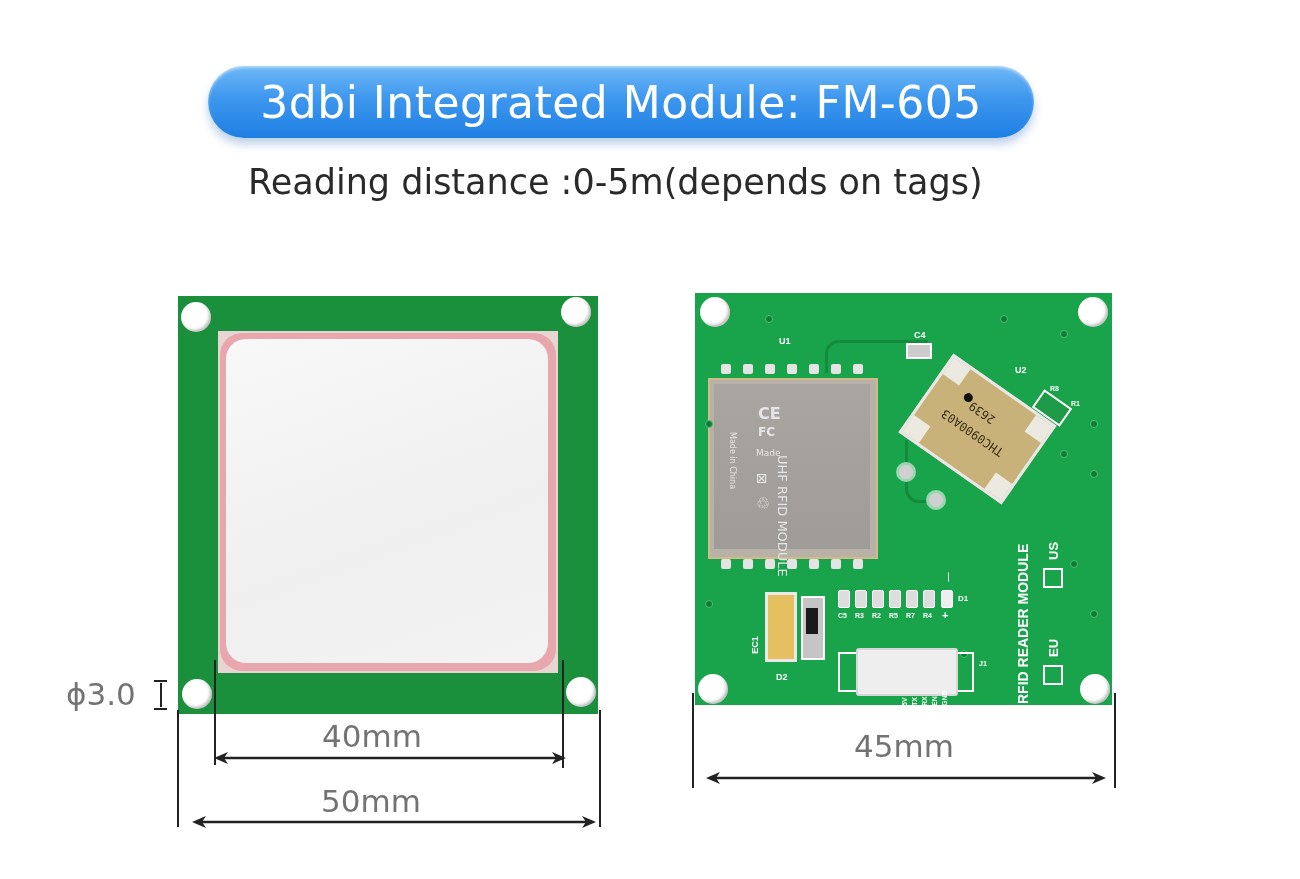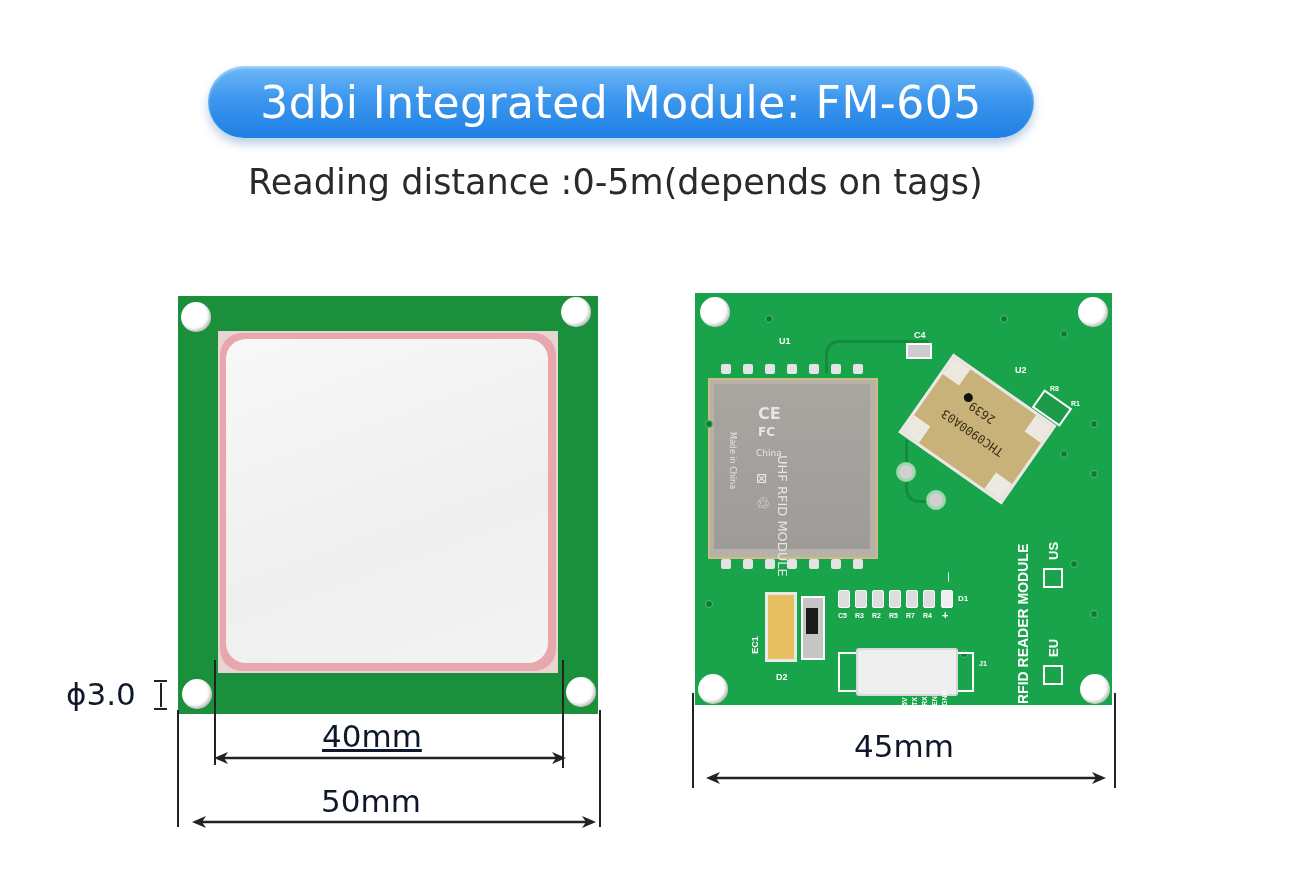--- a/index.html
+++ b/index.html
@@ -45,21 +45,21 @@
   .big-via { width:14px; height:14px; border-radius:50%; background:#d0d0d0; border:3px solid #9bd6ae; }
   .cap { left:765px; top:592px; width:26px; height:64px; background:#e6c060; border:3px solid #e9e9e9; }
   .diode { left:801px; top:596px; width:20px; height:60px; background:#c5c5c5; border:2px solid #fff; }
   .diode-body { left:806px; top:608px; width:12px; height:26px; background:#1a1a1a; }
   .connector { left:856px; top:648px; width:98px; height:44px; background:#eeeeee; border:2px solid #d8d8d8; border-radius:3px; }
   .conn-outline { left:838px; top:652px; width:132px; height:36px; border:2px solid #ffffff; }
   .silk-box { width:16px; height:16px; border:2px solid #fff; }
 
   
   .dim-line { background:#222; }
-  .dim-text { font-size:31px; color:#0f172a; font-family:"DejaVu Sans", sans-serif; white-space:nowrap; }
+  .dim-text { font-size:31px; color:#737373; font-family:"DejaVu Sans", sans-serif; white-space:nowrap; }
 </style>
 </head>
 <body>
 
 <div class="abs title-pill">
   <span class="title-text">3dbi Integrated Module: FM-605</span>
 </div>
 <div class="abs subtitle">Reading distance :0-5m(depends on tags)</div>
 
 <div>
@@ -82,21 +82,21 @@
   <div class="abs dim-line" style="left:177px;top:710px;width:2px;height:117px;"></div>
   <div class="abs dim-line" style="left:599px;top:710px;width:2px;height:117px;"></div>
   <div class="abs dim-line" style="left:214px;top:660px;width:2px;height:105px;"></div>
   <div class="abs dim-line" style="left:562px;top:660px;width:2px;height:108px;"></div>
 
   <svg class="abs" style="left:210px;top:748px;" width="360" height="20">
     <line x1="8" y1="10" x2="352" y2="10" stroke="#222" stroke-width="2.5"></line>
     <polygon points="4,10 18,4 14,10 18,16" fill="#222"></polygon>
     <polygon points="356,10 342,4 346,10 342,16" fill="#222"></polygon>
   </svg>
-  <span class="abs dim-text" style="left:322px;top:718px;text-decoration:underline;">40mm</span>
+  <span class="abs dim-text" style="left:322px;top:718px;">40mm</span>
 
   <svg class="abs" style="left:188px;top:812px;" width="412" height="20">
     <line x1="8" y1="10" x2="404" y2="10" stroke="#222" stroke-width="2.5"></line>
     <polygon points="4,10 18,4 14,10 18,16" fill="#222"></polygon>
     <polygon points="408,10 394,4 398,10 394,16" fill="#222"></polygon>
   </svg>
   <span class="abs dim-text" style="left:321px;top:783px;">50mm</span>
 </div>
 
 <div>
@@ -118,21 +118,21 @@
   <div class="abs pin" style="left:809px;top:364px;"></div>
   <div class="abs pin" style="left:831px;top:364px;"></div>
   <div class="abs pin" style="left:853px;top:364px;"></div>
 
   <div class="abs module"></div>
   <div class="abs module-inner"></div>
   <span class="abs mod-text" style="left:790px;top:455px;transform:rotate(90deg);transform-origin:left top;font-size:13px;">UHF RFID MODULE</span>
 
   <span class="abs mod-text" style="left:758px;top:404px;font-size:16px;font-weight:bold;">CE</span>
   <span class="abs mod-text" style="left:758px;top:425px;font-size:12px;font-weight:bold;">FC</span>
-  <span class="abs mod-text" style="left:756px;top:448px;font-size:9px;">China</span>
+  <span class="abs mod-text" style="left:756px;top:448px;font-size:9px;">Made</span>
   <span class="abs mod-text" style="left:756px;top:470px;font-size:14px;">⊠</span>
   <span class="abs mod-text" style="left:756px;top:494px;font-size:16px;">♲</span>
   <span class="abs mod-text" style="left:737px;top:432px;transform:rotate(90deg);transform-origin:left top;font-size:8px;">Made in China</span>
 
   <div class="abs pin" style="left:721px;top:559px;"></div>
   <div class="abs pin" style="left:743px;top:559px;"></div>
   <div class="abs pin" style="left:765px;top:559px;"></div>
   <div class="abs pin" style="left:787px;top:559px;"></div>
   <div class="abs pin" style="left:809px;top:559px;"></div>
   <div class="abs pin" style="left:831px;top:559px;"></div>

